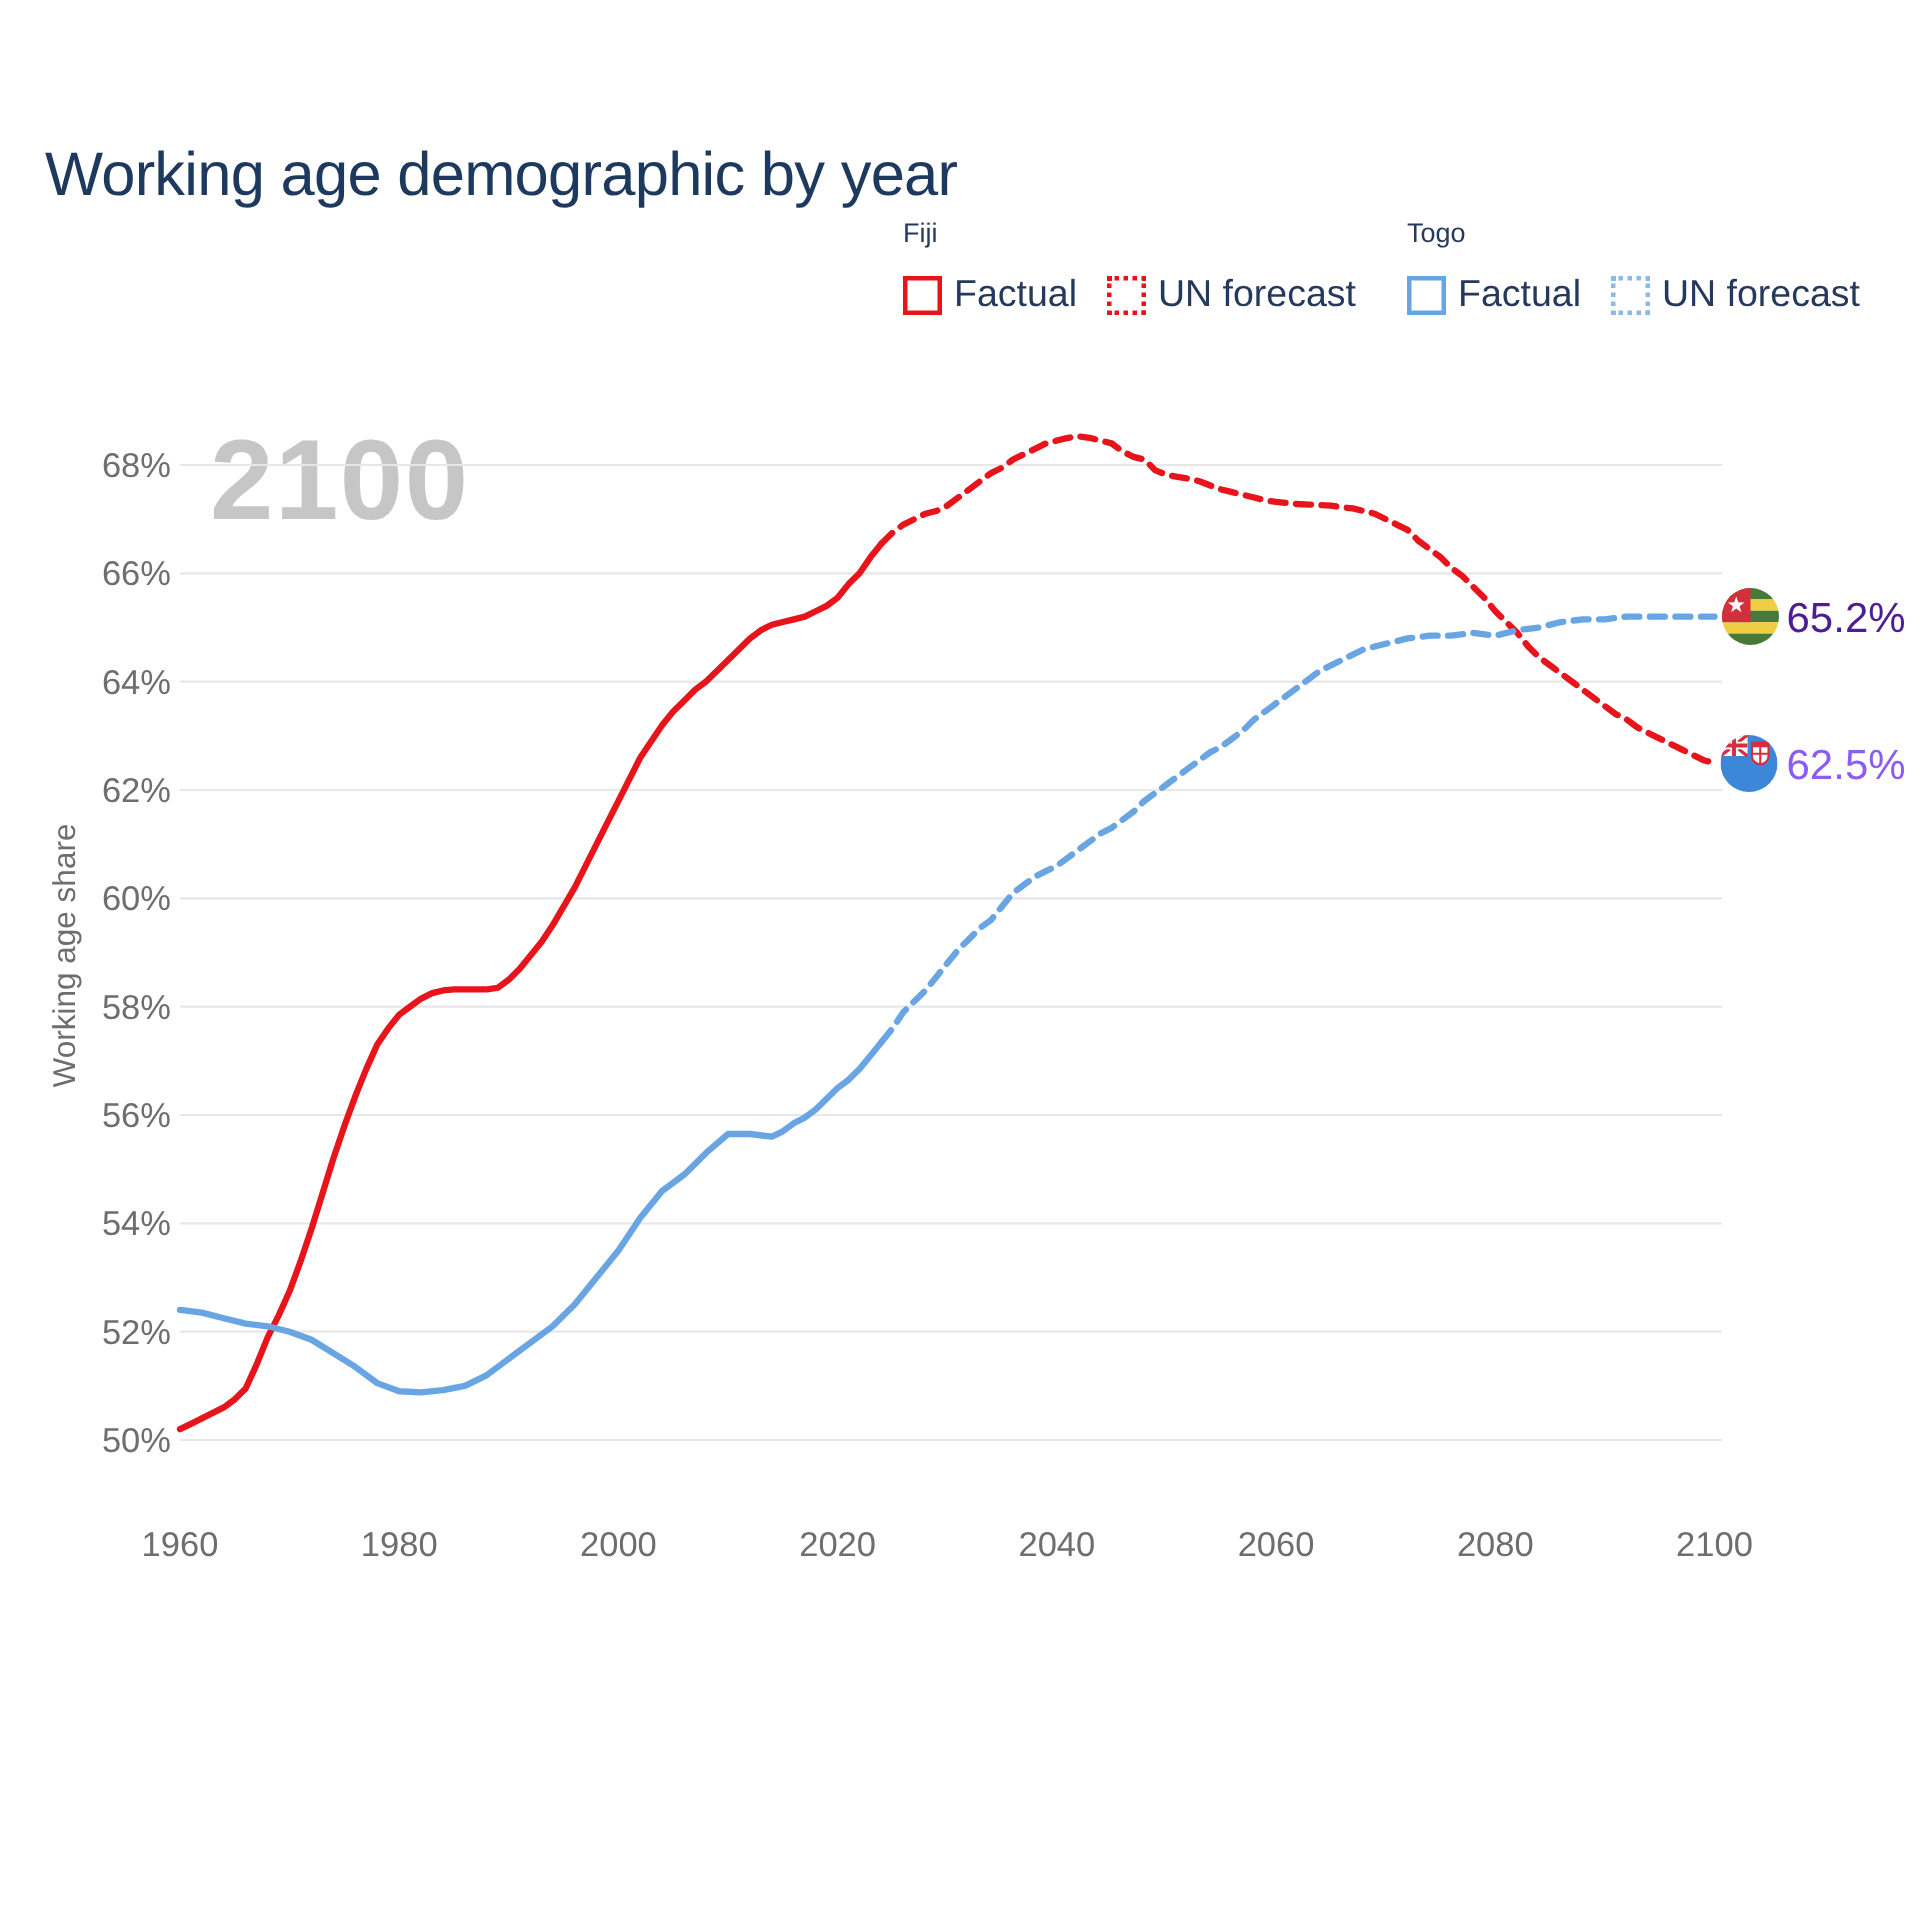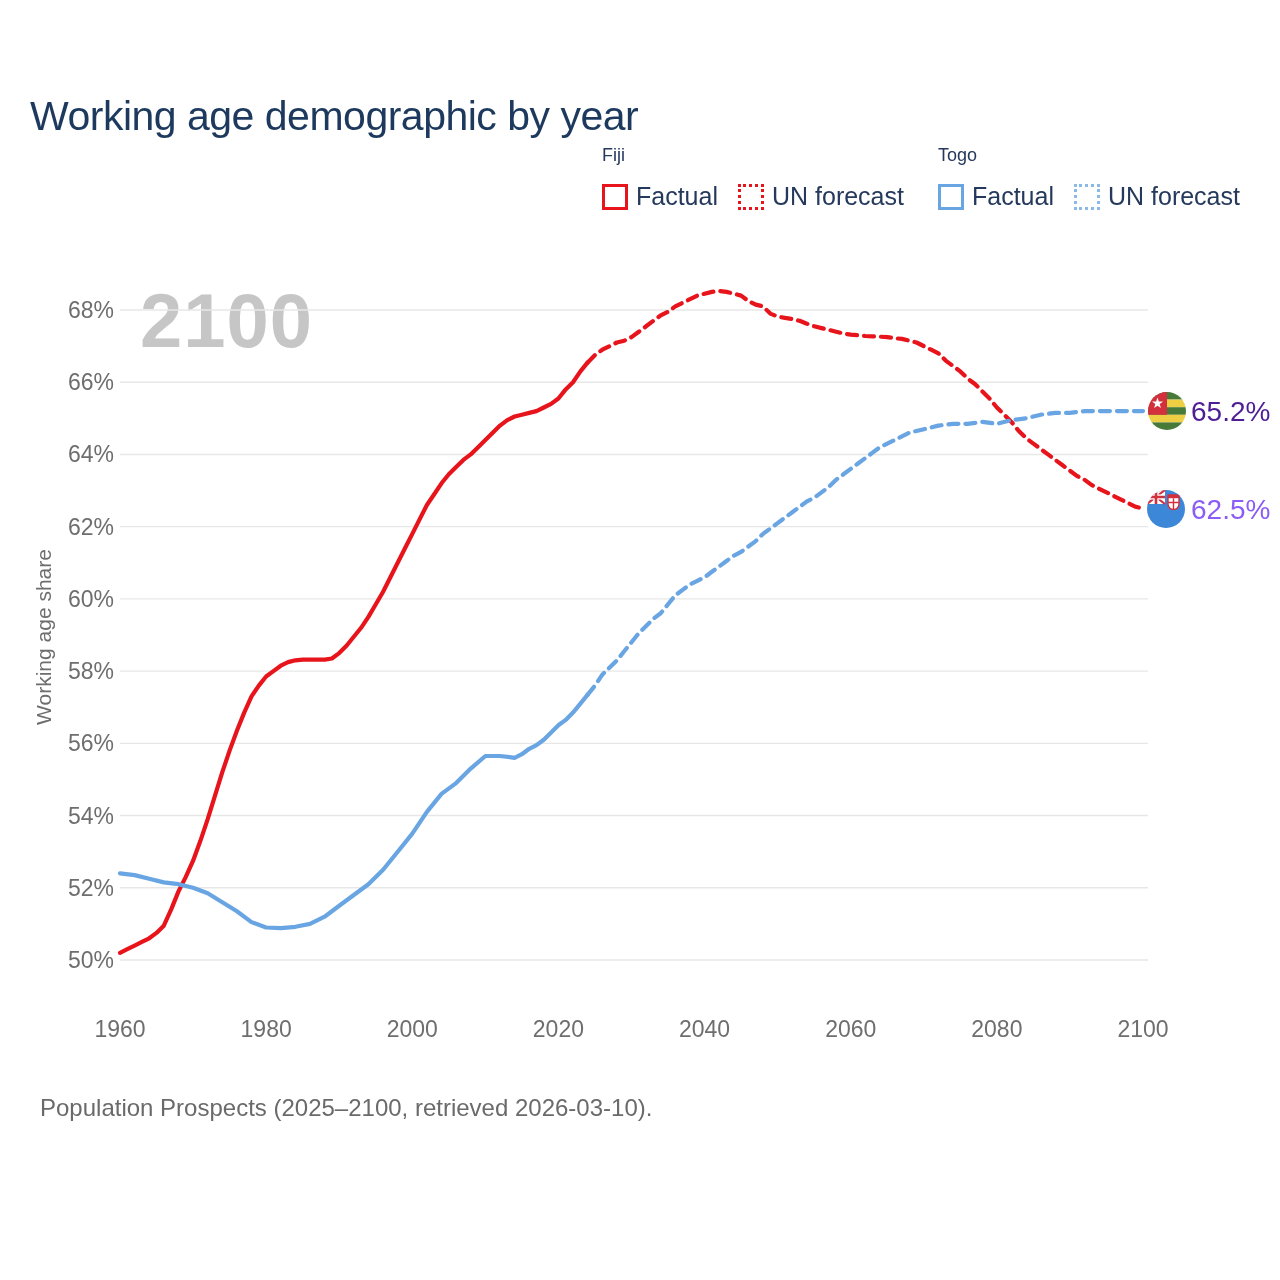--- a/index.html
+++ b/index.html
@@ -133,14 +133,13 @@
     <g>
       <path d="M21,5 h11 v9 a5.5 5.5 0 0 1 -11 0 z" fill="#ffffff" stroke="#d2303c" stroke-width="1.4"></path>
       <rect x="21" y="5" width="11" height="3.2" fill="#d2303c"></rect>
       <path d="M26.5,8.2 V19.5 M21,12.5 H32" stroke="#d2303c" stroke-width="1.4"></path>
     </g>
   </g>
 </svg>
 <div class="end-label fiji" style="left:1191px;top:494px;">62.5%</div>
 
 <div class="footer">
-  <div>Population Prospects (2025–2100, retrieved 2026-03-10).</div>
 </div>
 
 </body></html>

